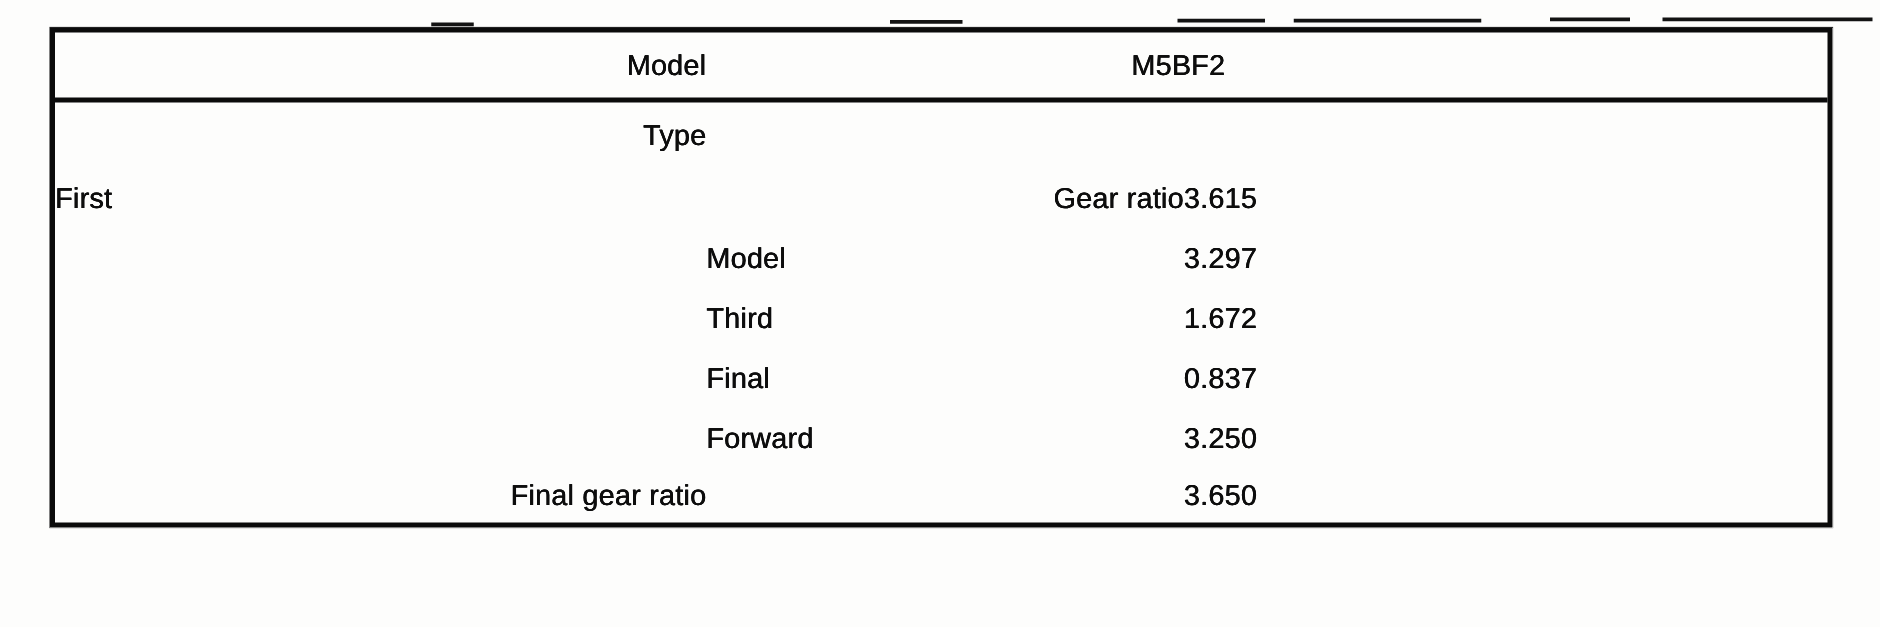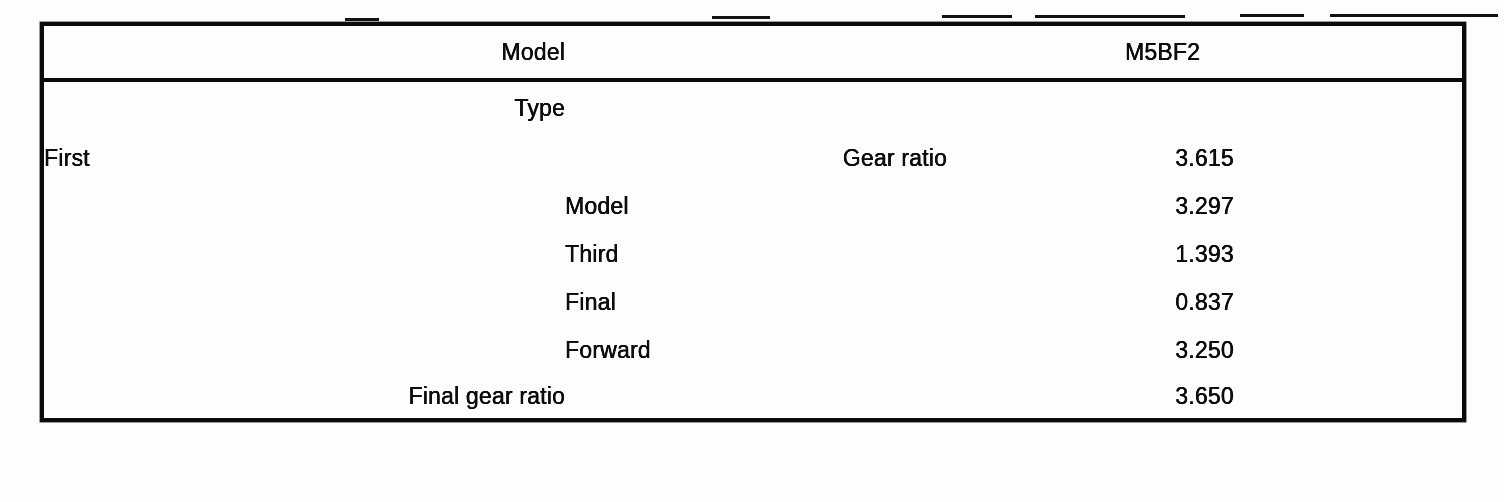--- a/index.html
+++ b/index.html
@@ -41,21 +41,21 @@
     align-items: center;
   }
   .row.header { height: 52px; border-bottom: 4px solid #0b0b0b; }
   .row.type   { height: 52px; }
   .row.gear   { height: 48px; }
   .row.final  { height: 44px; }
 
   .cell { overflow: visible; }
   .cell.label { padding-left: 14px; text-align: right; }
   .cell.sub   { text-align: left; }
-  .cell.value { text-align: center; }
+  .cell.value { text-align: left; }
   
   .row.header .cell.value { transform: translateX(-42px); }
   .row.type   .cell.value { transform: translateX(-14px); }
 
   
   .row.gear .cell.label { align-self: center; }
 
   
   .artifact {
     position: absolute;
@@ -96,21 +96,21 @@
 
     <div class="row gear">
       <div class="cell label"></div>
       <div class="cell sub txt">Model</div>
       <div class="cell value txt">3.297</div>
     </div>
 
     <div class="row gear">
       <div class="cell label"></div>
       <div class="cell sub txt">Third</div>
-      <div class="cell value txt">1.393</div>
+      <div class="cell value txt">1.672</div>
     </div>
 
 
     <div class="row gear">
       <div class="cell label"></div>
       <div class="cell sub txt">Final</div>
       <div class="cell value txt">0.837</div>
     </div>
 
     <div class="row gear">

